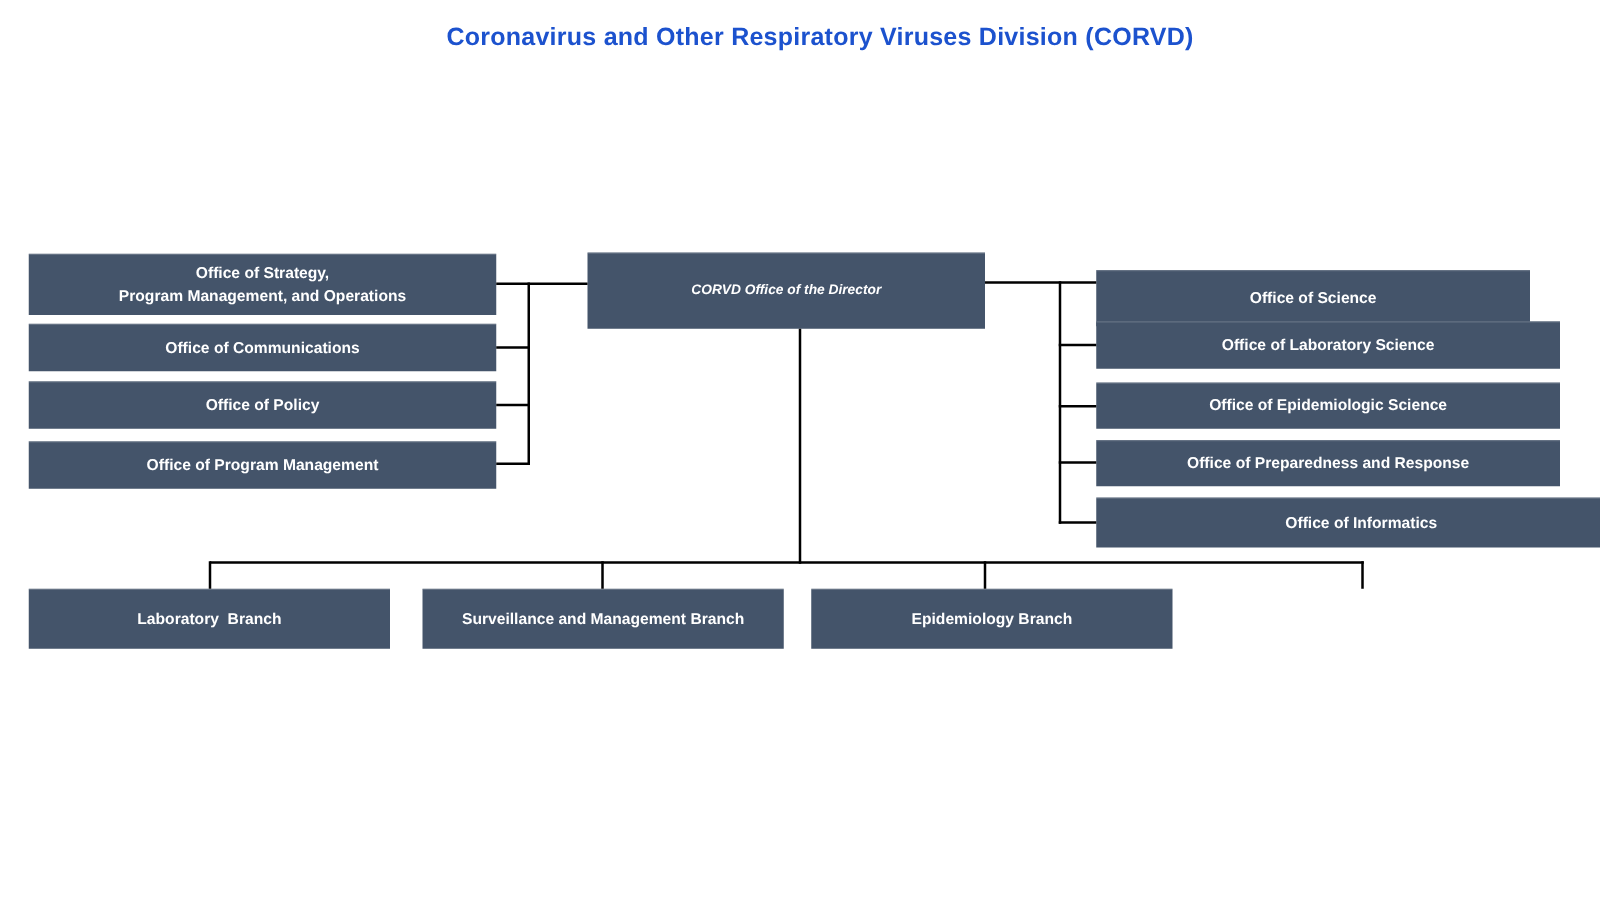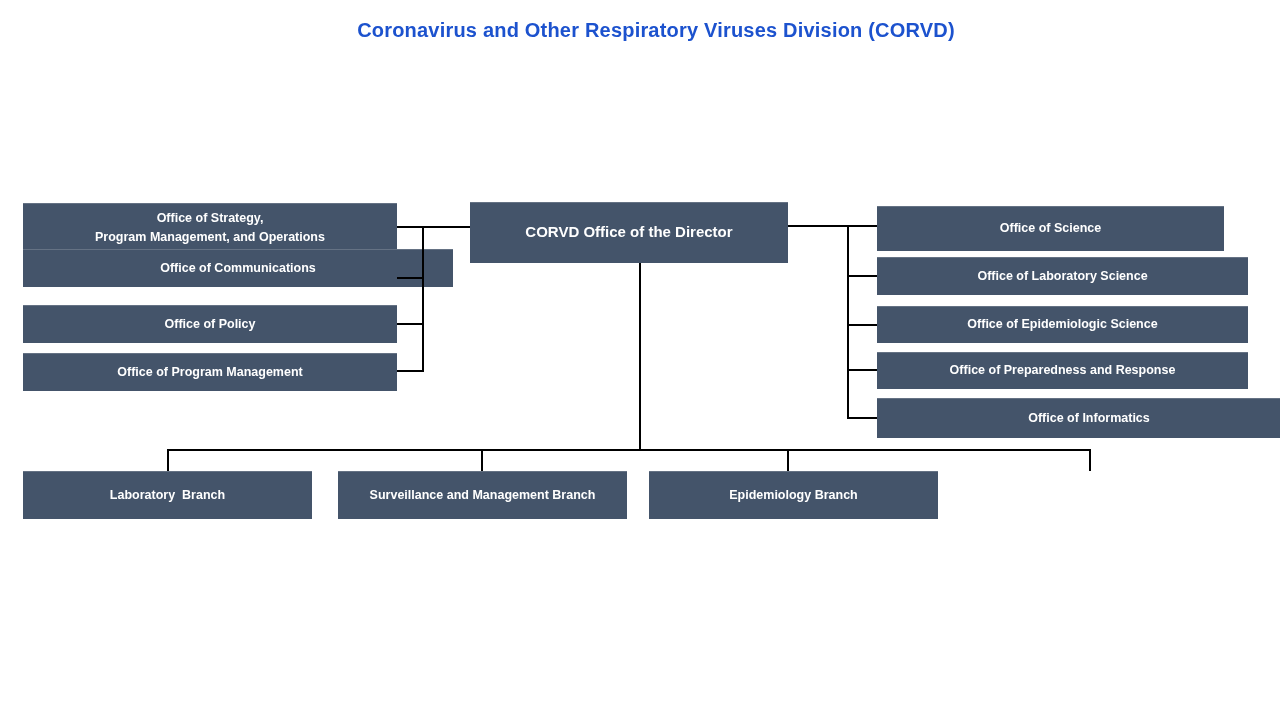--- a/index.html
+++ b/index.html
@@ -29,39 +29,39 @@
     position:absolute;
     background:var(--box-fill);
     color:var(--box-text);
     display:flex;align-items:center;justify-content:center;
     text-align:center;
     font-size:12.5px;font-weight:bold;
     line-height:1.5;
     white-space:pre-wrap;
     box-shadow:inset 0 1px 0 rgba(255,255,255,0.18);
   }
-  .box.director{font-size:15px;}
+  .box.director{font-size:11px;font-style:italic;}
   .line{position:absolute;background:var(--line-color);}
 </style>
 </head>
 <body>
 
 <div id="canvas">
 
   <div class="chart-title">Coronavirus and Other Respiratory Viruses Division (CORVD)</div>
 
   <div class="box director" style="left:470px;top:202px;width:318px;height:61px;">CORVD Office of the Director</div>
 
   <div class="box" style="left:23px;top:203px;width:374px;height:49px;">Office of Strategy,
 Program Management, and Operations</div>
-  <div class="box" style="left:23px;top:249px;width:430px;height:38px;">Office of Communications</div>
+  <div class="box" style="left:23px;top:259px;width:374px;height:38px;">Office of Communications</div>
   <div class="box" style="left:23px;top:305px;width:374px;height:38px;">Office of Policy</div>
   <div class="box" style="left:23px;top:353px;width:374px;height:38px;">Office of Program Management</div>
 
-  <div class="box" style="left:877px;top:206px;width:347px;height:45px;">Office of Science</div>
+  <div class="box" style="left:877px;top:216px;width:347px;height:45px;">Office of Science</div>
   <div class="box" style="left:877px;top:257px;width:371px;height:38px;">Office of Laboratory Science</div>
   <div class="box" style="left:877px;top:306px;width:371px;height:37px;">Office of Epidemiologic Science</div>
   <div class="box" style="left:877px;top:352px;width:371px;height:37px;">Office of Preparedness and Response</div>
   <div class="box" style="left:877px;top:398px;width:424px;height:40px;">Office of Informatics</div>
 
   <div class="box" style="left:23px;top:471px;width:289px;height:48px;">Laboratory  Branch</div>
   <div class="box" style="left:338px;top:471px;width:289px;height:48px;">Surveillance and Management Branch</div>
   <div class="box" style="left:649px;top:471px;width:289px;height:48px;">Epidemiology Branch</div>
 
   <div class="line" style="left:397px;top:226px;width:73px;height:2px;"></div>

